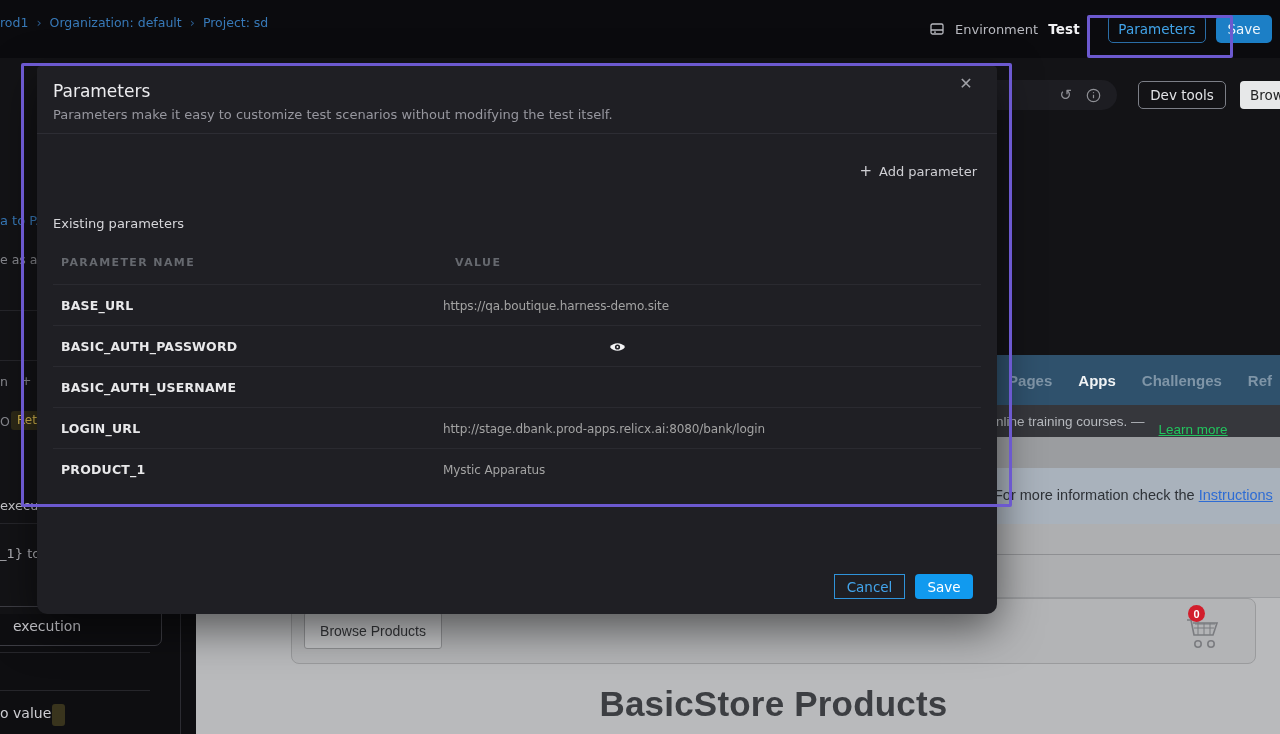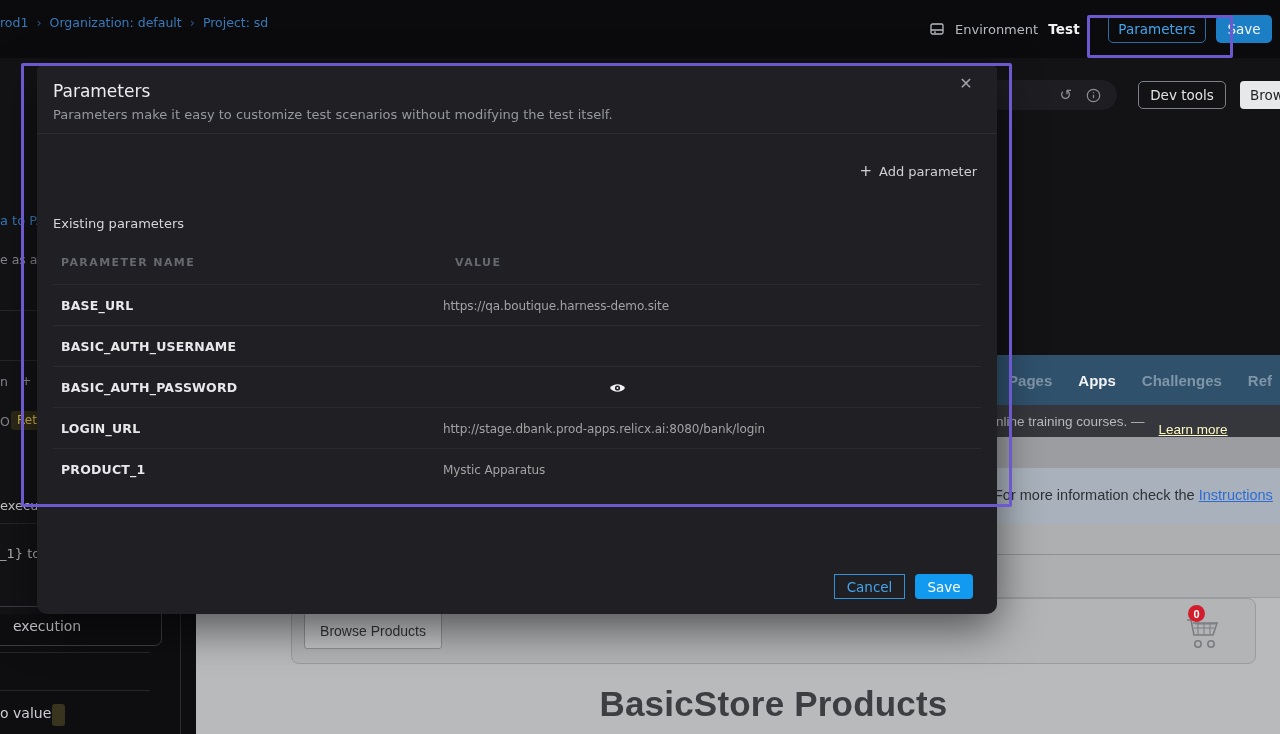--- a/index.html
+++ b/index.html
@@ -42,21 +42,21 @@
 
   
   .store { left:196px; top:355px; width:1084px; height:379px; background:#9b9da0; overflow:hidden; font-family:"Liberation Sans", sans-serif; }
   .store-header { left:0; top:0; width:1084px; height:50px; background:#2f516c; }
   .tabs { position:absolute; right:8px; top:0; height:50px; display:flex; align-items:center; gap:26px; }
   .tab { color:#7f95a7; font-weight:bold; font-size:15px; cursor:pointer; white-space:nowrap; }
   .tab.active { color:#f0f3f5; }
   .banner { left:0; top:50px; width:1084px; height:32px; background:#36373c; display:flex; align-items:center; }
   .banner-inner { position:absolute; left:800px; display:flex; gap:14px; align-items:center; white-space:nowrap; font-size:13.5px; }
   .banner-text { color:#b6b9be; }
-  .banner-link { color:#fef9c3; text-decoration:underline; cursor:pointer;margin-top:16px; }
+  .banner-link { color:#22c55e; text-decoration:underline; cursor:pointer;margin-top:16px; }
   .instr { left:0; top:113px; width:1084px; height:56px; background:#a9b2bc; }
   .instr-inner { position:absolute; left:798px; top:19px; white-space:nowrap; font-size:14.5px; color:#2e3237; }
   .instr-link { color:#2e6cd4; text-decoration:underline; cursor:pointer; }
   .gray2 { left:0; top:169px; width:1084px; height:73px; background:#aeafb1; }
   .gray2-div { position:absolute; left:0; top:30px; width:1084px; height:1px; background:#8e8f92; }
   .page-bottom { left:0; top:243px; width:1084px; height:136px; background:#b9babc; }
   .store-card { position:absolute; left:95px; top:0px; width:965px; height:66px; background:#b3b4b6; border:1px solid #9a9b9d; border-radius:8px; }
   .browse-btn { position:absolute; left:12px; top:13px; width:138px; height:37px; background:#c4c5c7; border:1px solid #8f9093; border-radius:3px; color:#333538; font-size:14px; display:flex; align-items:center; justify-content:center; cursor:pointer; }
   .cart { position:absolute; right:32px; top:16px; width:38px; height:36px; cursor:pointer; }
   .badge { position:absolute; right:18px; top:-10px; width:17px; height:17px; border-radius:50%; background:#d21e2c; color:#fff; font-size:11px; display:flex; align-items:center; justify-content:center; font-weight:bold; }
@@ -211,34 +211,34 @@
       <span class="th th-value">VALUE</span>
     </div>
     <div class="thead-div"></div>
 
     <div class="rows">
       <div class="prow">
         <span class="pname">BASE_URL</span>
         <span class="pvalue">https://qa.boutique.harness-demo.site</span>
       </div>
       <div class="prow">
-        <span class="pname">BASIC_AUTH_USERNAME</span>
-        <span class="pvalue"></span>
-      </div>
-      <div class="prow">
         <span class="pname">BASIC_AUTH_PASSWORD</span>
         <span class="eye-wrap">
           <svg width="17" height="12" viewBox="0 0 17 12">
             <path d="M1 6 C4.2 1 12.8 1 16 6 C12.8 11 4.2 11 1 6 Z" fill="#f2f2f4"></path>
             <circle cx="8.5" cy="6" r="2.6" fill="#1f1f24"></circle>
             <circle cx="8.5" cy="6" r="1" fill="#f2f2f4"></circle>
           </svg>
         </span>
       </div>
       <div class="prow">
+        <span class="pname">BASIC_AUTH_USERNAME</span>
+        <span class="pvalue"></span>
+      </div>
+      <div class="prow">
         <span class="pname">LOGIN_URL</span>
         <span class="pvalue">http://stage.dbank.prod-apps.relicx.ai:8080/bank/login</span>
       </div>
       <div class="prow">
         <span class="pname">PRODUCT_1</span>
         <span class="pvalue">Mystic Apparatus</span>
       </div>
     </div>
 
     <div class="modal-footer">

